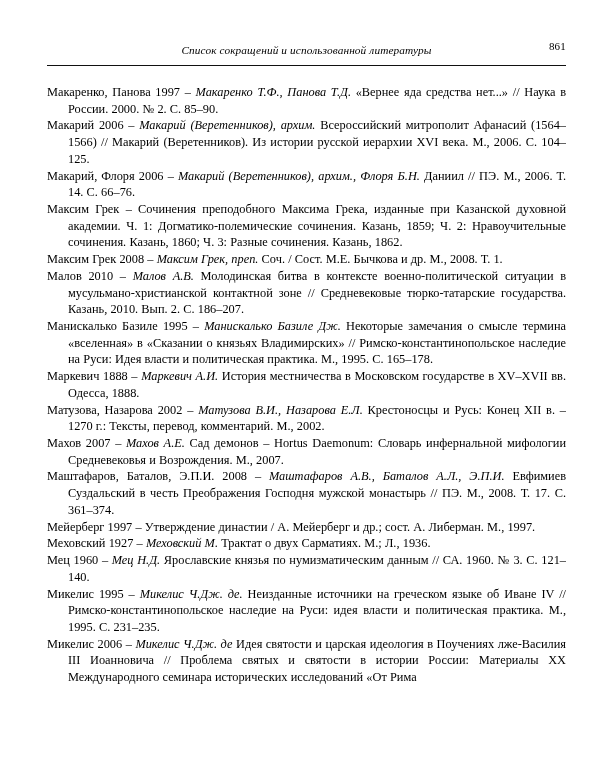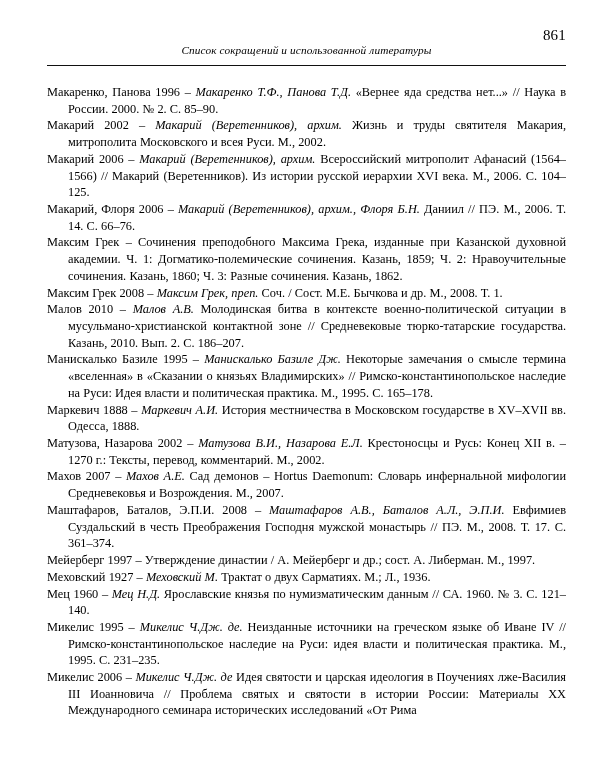--- a/index.html
+++ b/index.html
@@ -37,22 +37,22 @@
   }
   .running-head-title {
     font-style: italic;
     font-size: 11.3px;
     letter-spacing: 0.12px;
     white-space: nowrap;
   }
   .folio {
     position: absolute;
     right: 0;
-    bottom: 12px;
-    font-size: 15px;
+    bottom: 4px;
+    font-size: 11px;
     font-style: normal;
     letter-spacing: 0.2px;
   }
   .head-rule {
     position: absolute;
     left: 47px;
     right: 34px;
     top: 65px;
     height: 1.4px;
     background: #111111;
@@ -93,22 +93,21 @@
 
 <div class="page">
 
   <div class="running-head">
     <span class="running-head-title">Список сокращений и использованной литературы</span>
     <span class="folio">861</span>
   </div>
   <div class="head-rule"></div>
 
   <div class="biblio">
-      <p class="entry"><span>Макаренко, Панова 1996</span><span> – </span><i>Макаренко Т.Ф., Панова Т.Д.</i><span> «Вернее яда средства нет...» // Наука в России. 2000. № 2. С. 85–90.</span></p>
-      <p class="entry"><span>Макарий 2002</span><span> – </span><i>Макарий (Веретенников), архим.</i><span> Жизнь и труды святителя Макария, митрополита Московского и всея Руси. М., 2002.</span></p>
+      <p class="entry"><span>Макаренко, Панова 1997</span><span> – </span><i>Макаренко Т.Ф., Панова Т.Д.</i><span> «Вернее яда средства нет...» // Наука в России. 2000. № 2. С. 85–90.</span></p>
       <p class="entry"><span>Макарий 2006</span><span> – </span><i>Макарий (Веретенников), архим.</i><span> Всероссийский митрополит Афа­насий (1564–1566) // Макарий (Веретенников). Из истории русской иерархии XVI века. М., 2006. С. 104–125.</span></p>
       <p class="entry"><span>Макарий, Флоря 2006</span><span> – </span><i>Макарий (Веретенников), архим., Флоря Б.Н.</i><span> Даниил // ПЭ. М., 2006. Т. 14. С. 66–76.</span></p>
       <p class="entry"><span>Максим Грек</span><span> – </span><span>Сочинения преподобного Максима Грека, изданные при Казанской духовной академии. Ч. 1: Догматико-полемические сочинения. Казань, 1859; Ч. 2: Нравоучительные сочинения. Казань, 1860; Ч. 3: Разные сочинения. Казань, 1862.</span></p>
       <p class="entry"><span>Максим Грек 2008</span><span> – </span><i>Максим Грек, преп.</i><span> Соч. / Сост. М.Е. Бычкова и др. М., 2008. Т. 1.</span></p>
       <p class="entry"><span>Малов 2010</span><span> – </span><i>Малов А.В.</i><span> Молодинская  битва в контексте военно-политической ситуации в мусульмано-христианской контактной зоне // Средневековые тюрко-татарские государства. Казань, 2010. Вып. 2. С. 186–207.</span></p>
       <p class="entry"><span>Манискалько Базиле 1995</span><span> – </span><i>Манискалько Базиле Дж.</i><span> Некоторые замечания о смысле термина «вселенная» в «Сказании о князьях Владимирских» // Римско-констан­тинопольское наследие на Руси: Идея власти и политическая практика. М., 1995. С. 165–178.</span></p>
       <p class="entry"><span>Маркевич 1888</span><span> – </span><i>Маркевич А.И.</i><span> История местничества в Московском государстве в XV–XVII вв. Одесса, 1888.</span></p>
       <p class="entry"><span>Матузова, Назарова 2002</span><span> – </span><i>Матузова В.И., Назарова Е.Л.</i><span> Крестоносцы и Русь: Ко­нец XII в. – 1270 г.: Тексты, перевод, комментарий. М., 2002.</span></p>
       <p class="entry"><span>Махов 2007</span><span> – </span><i>Махов А.Е.</i><span> Сад демонов – Hortus Daemonum: Словарь инфернальной мифологии Средневековья и Возрождения. М., 2007.</span></p>
       <p class="entry"><span>Маштафаров, Баталов, Э.П.И. 2008</span><span> – </span><i>Маштафаров А.В., Баталов А.Л., Э.П.И.</i><span> Ев­фимиев Суздальский в честь Преображения Господня мужской монастырь // ПЭ. М., 2008. Т. 17. С. 361–374.</span></p>

